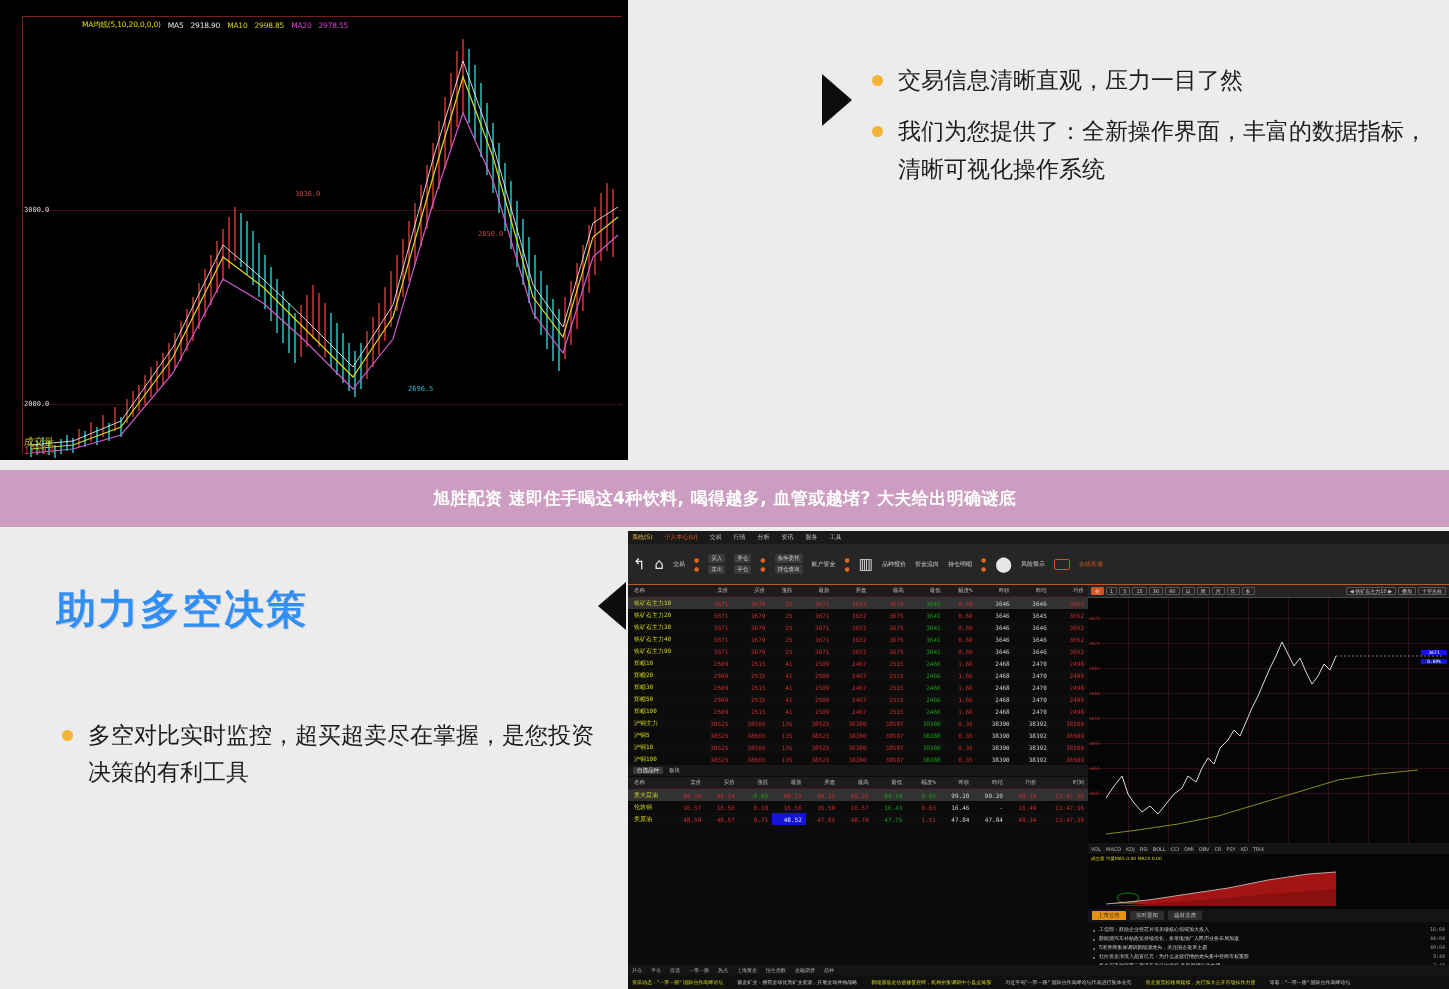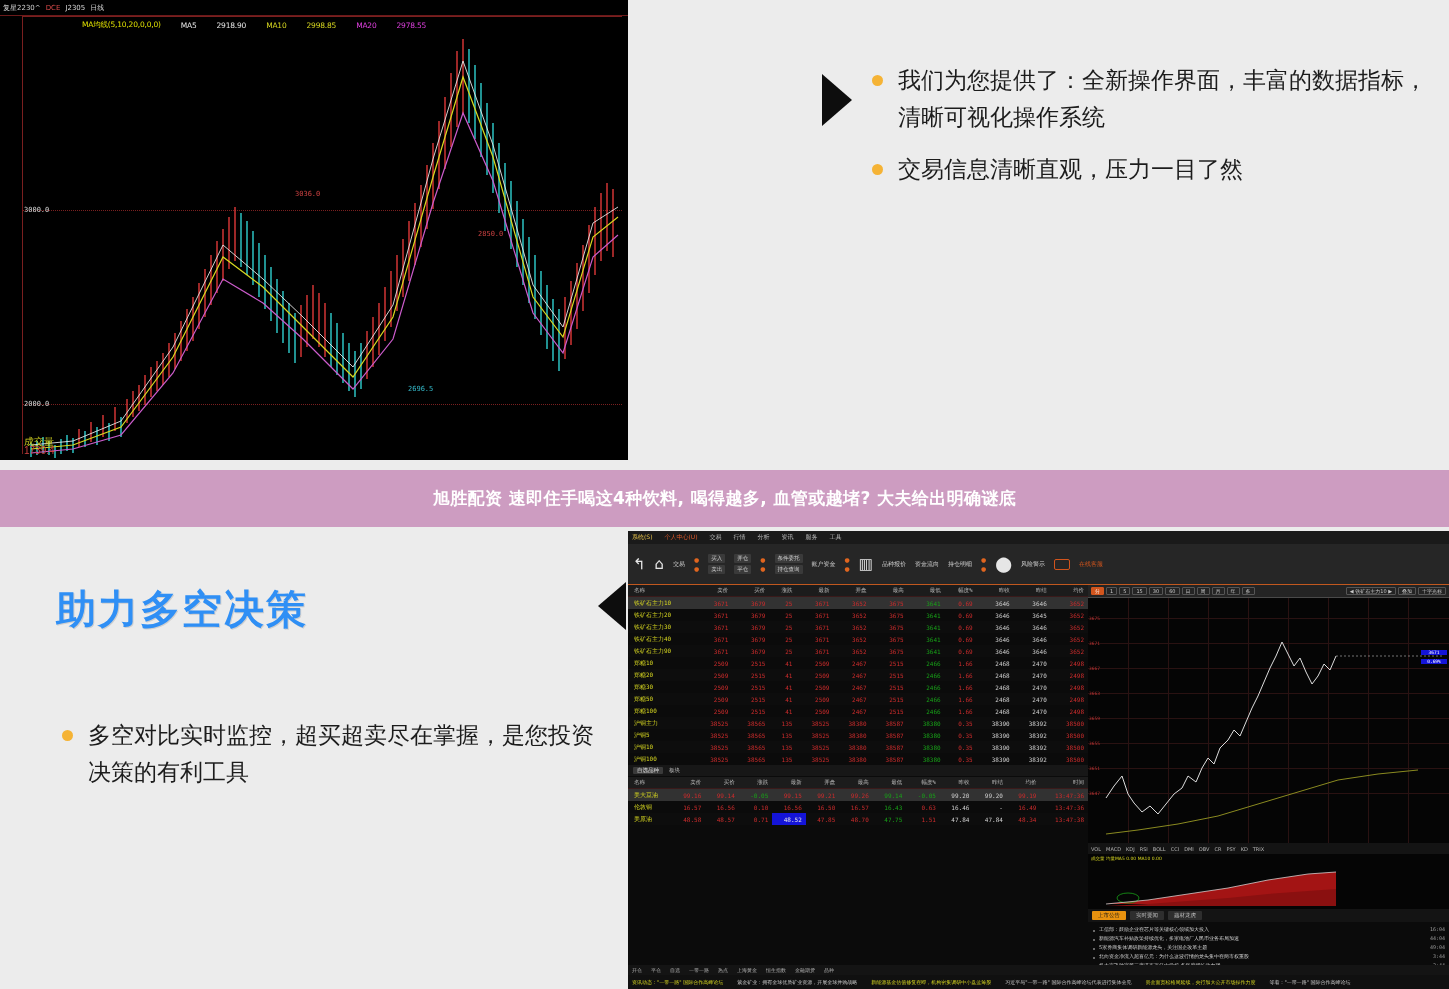--- a/index.html
+++ b/index.html
@@ -21,21 +21,21 @@
     position:absolute; left:0; top:0; width:100%; height:16px;
     background:#000; border-bottom:1px solid #6b1a1a;
     font-size:7px; color:#cfcfcf; white-space:nowrap; overflow:hidden;
     display:flex; align-items:center; gap:5px; padding-left:3px;
     font-family:"DejaVu Sans",sans-serif;
   }
   .chart-topbar .tb-red { color:#d94a4a; }
   .chart-topbar .tb-w { color:#d8d8d8; }
   .ma-legend {
     position:absolute; left:82px; top:19px; height:12px;
-    font-size:7.5px; white-space:nowrap; display:flex; align-items:center; gap:20px;
+    font-size:7.5px; white-space:nowrap; display:flex; align-items:center; gap:7px;
     font-family:"DejaVu Sans",sans-serif; letter-spacing:-0.2px;
   }
   .ma-legend .lbl-y { color:#e0e000; }
   .ma-legend .lbl-w { color:#e8e8e8; }
   .ma-legend .lbl-yl { color:#d8d820; }
   .ma-legend .lbl-m { color:#e040e0; }
   .plot-frame {
     position:absolute; left:22px; top:16px; right:6px; bottom:6px;
     border-left:1px solid #7a1f1f; border-top:1px solid #7a1f1f;
   }
@@ -188,26 +188,20 @@
   .term-ticker .tk-w { color:#c9c9c9; }
 </style>
 </head>
 <body>
 
 <div class="page">
 
   <div class="top-section">
 
     <div class="chart-panel">
-      <div class="chart-topbar">
-        <span>复星2230^</span>
-        <span class="tb-red">DCE</span>
-        <span class="tb-w">J2305</span>
-        <span class="tb-w">日线</span>
-      </div>
 
       <div class="ma-legend">
         <span class="lbl-y">MA均线(5,10,20,0,0,0)</span>
         <span class="lbl-w">MA5</span>
         <span class="lbl-w">2918.90</span>
         <span class="lbl-yl">MA10</span>
         <span class="lbl-yl">2998.85</span>
         <span class="lbl-m">MA20</span>
         <span class="lbl-m">2978.55</span>
       </div>
@@ -349,22 +343,22 @@
       </div>
 
       <div class="corner-label y">成交量</div>
       <div class="corner-label">1739.4</div>
     </div>
 
     <div class="arrow-right" style="left:822px;top:74px;"></div>
 
     <div class="top-text">
       <ul class="bullets">
+        <li>交易信息清晰直观，压力一目了然</li>
         <li>我们为您提供了：全新操作界面，丰富的数据指标，清晰可视化操作系统</li>
-        <li>交易信息清晰直观，压力一目了然</li>
       </ul>
     </div>
   </div>
 
   <div class="banner">
     <span class="banner-text">旭胜配资 速即住手喝这4种饮料, 喝得越多, 血管或越堵? 大夫给出明确谜底</span>
   </div>
 
   <div class="bottom-section">
     <div class="bottom-text">

